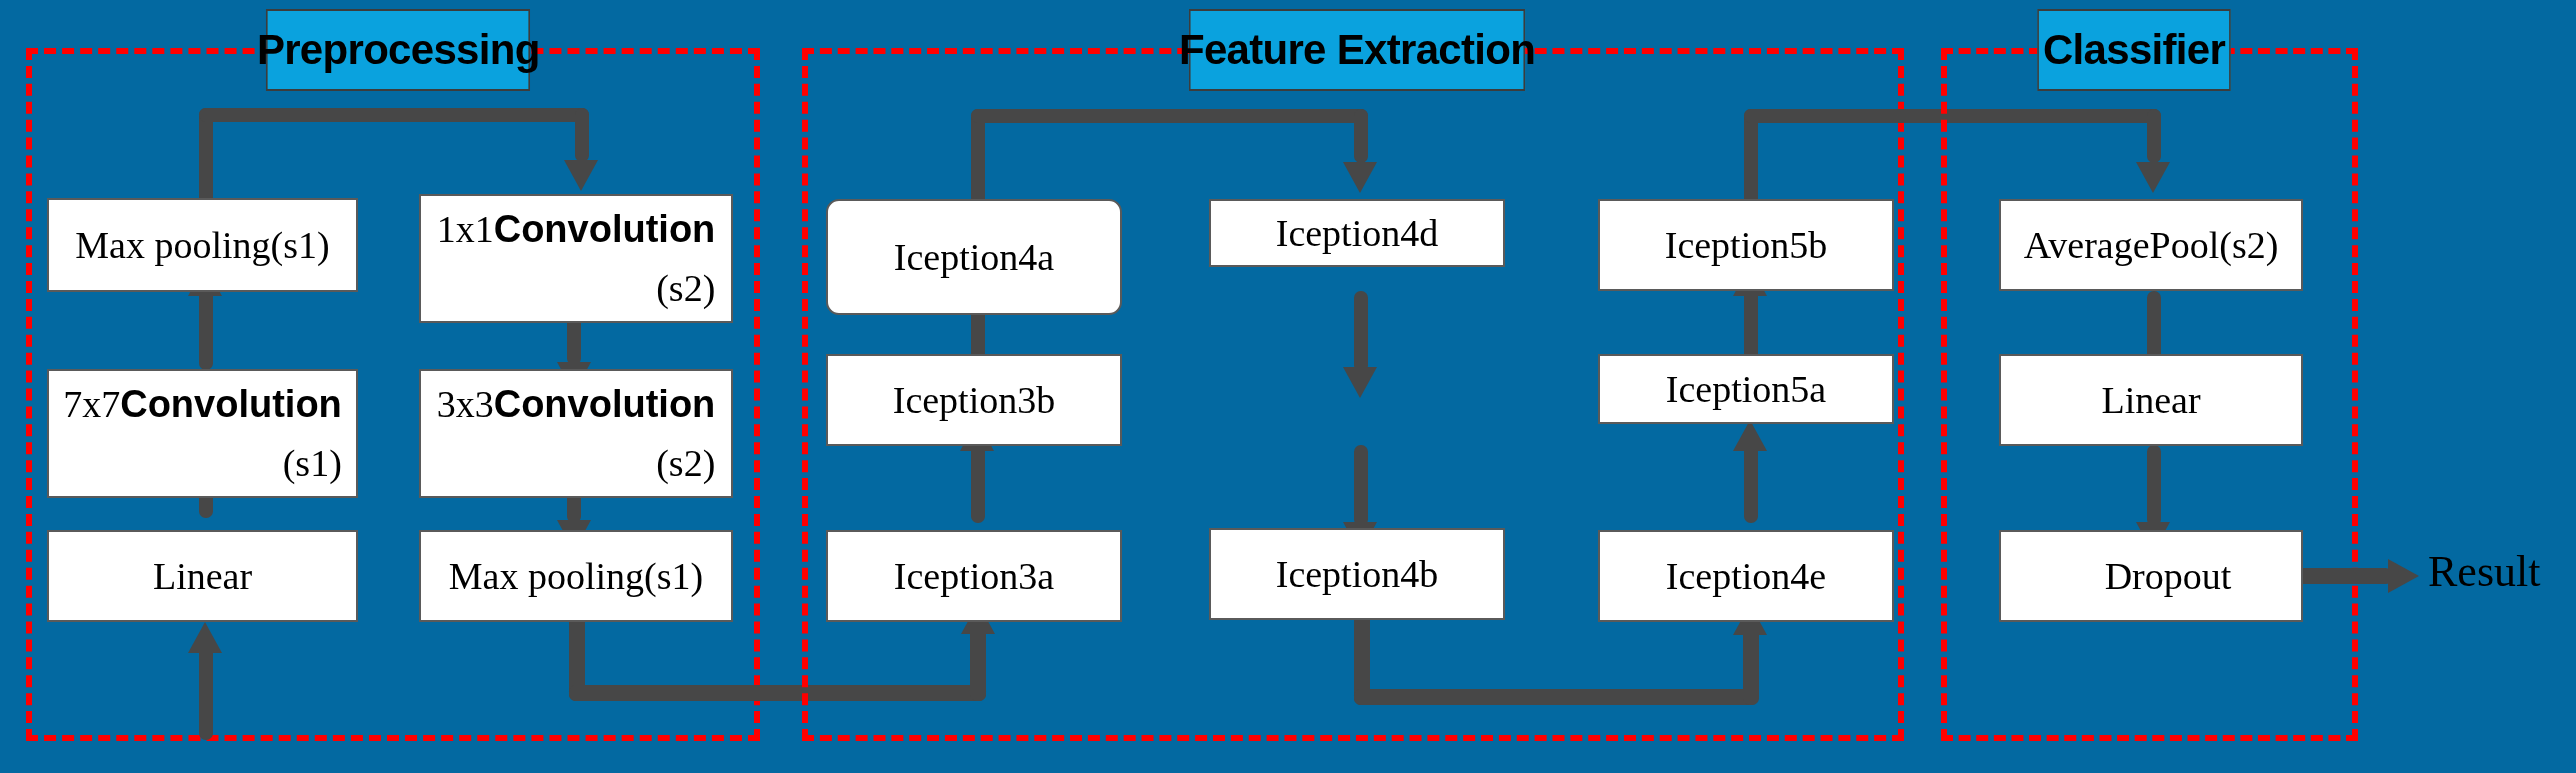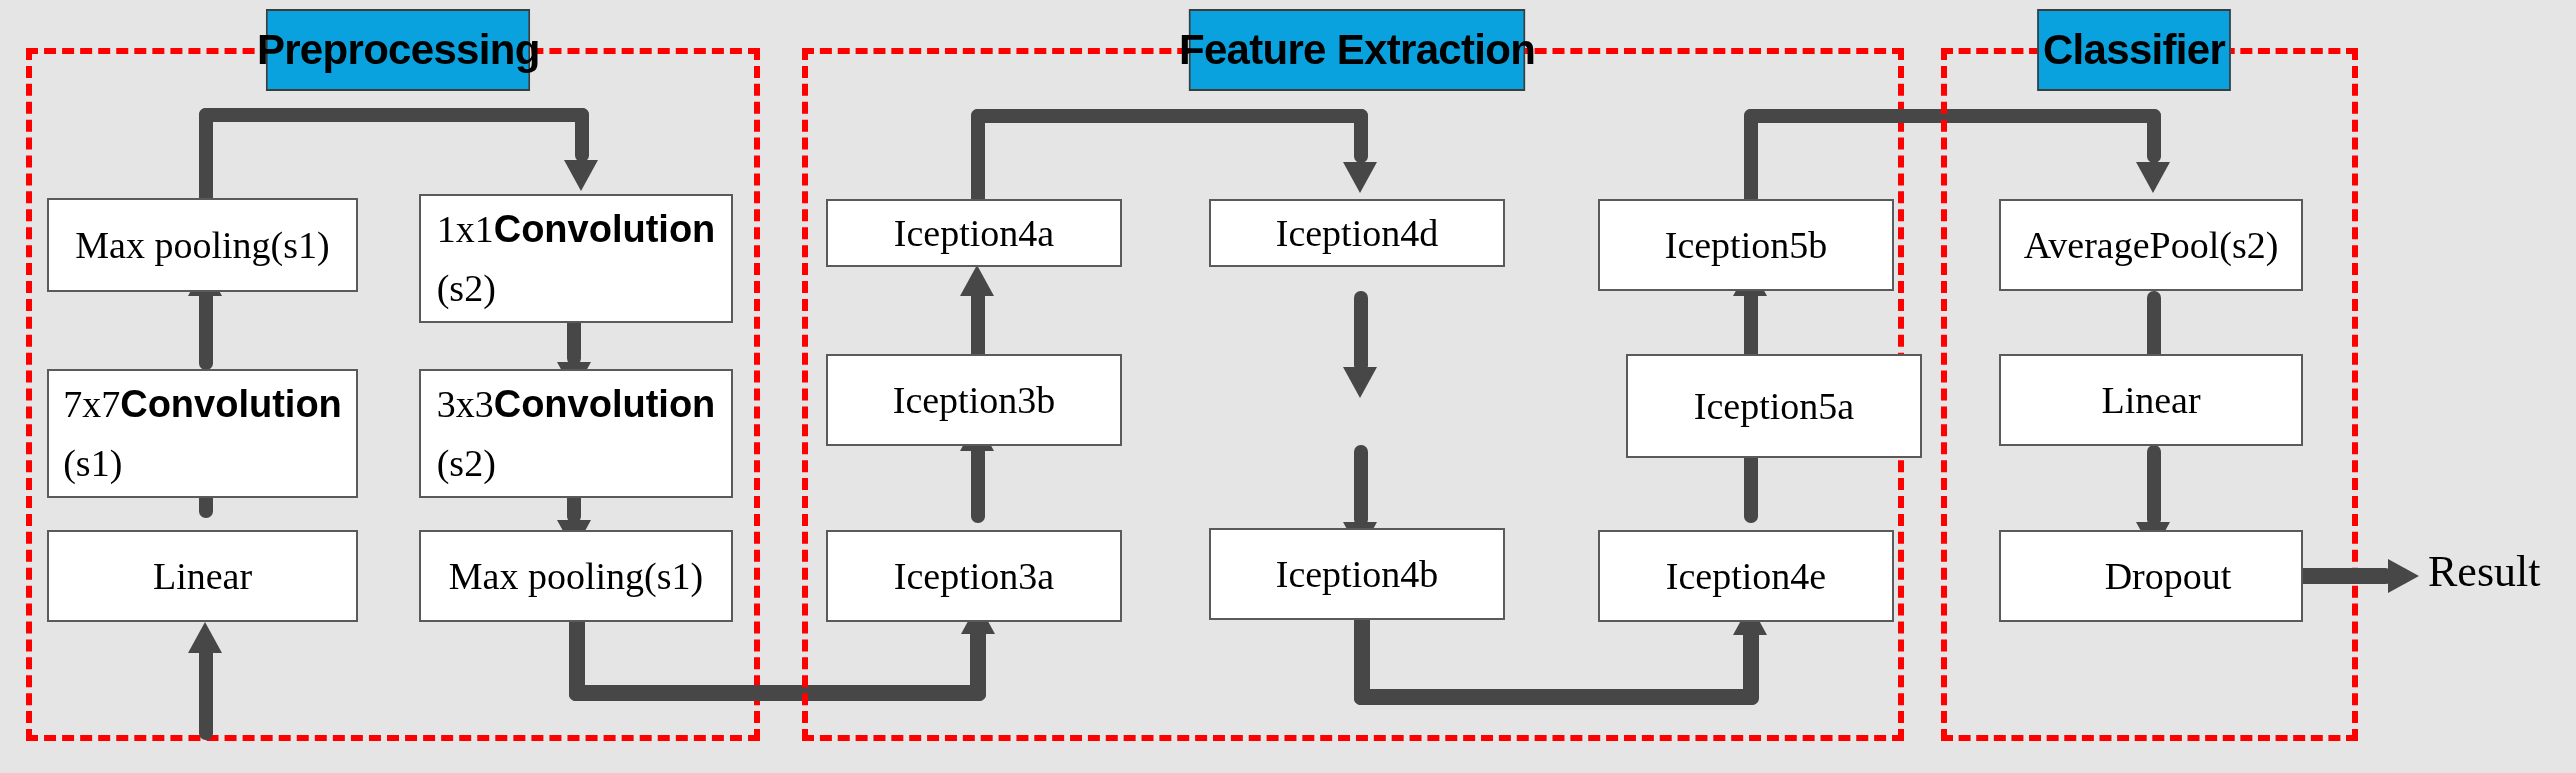--- a/index.html
+++ b/index.html
@@ -3,21 +3,21 @@
 <meta charset="utf-8">
 <style>
   html,body{margin:0;padding:0;background:#ffffff;}
   body{
     font-family:"Liberation Serif", "DejaVu Serif", serif;
   }
   #stage{
     position:relative;
     width:2576px;
     height:773px;
-    background:#e5e5e5;
+    background:#0369a1;
     overflow:hidden;
   }
   
   .group-frame{
     position:absolute;
     border:6px dashed #FF0000;
     box-sizing:border-box;
     background:transparent;
   }
   
@@ -43,21 +43,21 @@
   }
   
   .node{
     position:absolute;
     border:2px solid #5a5a5a;
     background:#ffffff;
     box-sizing:border-box;
     display:flex;
     align-items:center;
     justify-content:center;
-    text-align:left;
+    text-align:right;
     color:#000000;
     line-height:1.55;
     padding:0 4px;
   }
   .node .lbl{display:block;white-space:pre-line;}
   .node.serif  .lbl{font-family:"Liberation Serif","DejaVu Serif",serif;}
   .node.mixed  .lbl{font-family:"Liberation Serif","DejaVu Serif",serif;}
   .node.mixed  .lbl b{font-family:"Liberation Sans","DejaVu Sans",sans-serif;font-weight:700;}
 
   
@@ -183,41 +183,41 @@
 
   <div class="seg" style="left:1744px; top:444px; width:14px; height:79px; border-radius:6.7px;"></div>
   <div class="arrow-up" style="left:1733px; top:420px;"></div>
 
   <div class="seg" style="left:1744px; top:289px; width:14px; height:81px; border-radius:6.7px;"></div>
   <div class="arrow-up" style="left:1733px; top:265px;"></div>
 
   <div class="seg" style="left:1744px; top:109px; width:14px; height:105px; border-radius:6.7px;"></div>
   <div class="seg" style="left:1744px; top:109px; width:417px; height:14px; border-radius:6.7px;"></div>
 
-  <div class="node serif" style="left:826px; top:199px; width:296px; height:68px; font-size:38px;">
+  <div class="node serif" style="left:826px; top:199px; width:296px; height:116px; font-size:38px;border-radius:13px;">
     <span class="lbl">Iception4a</span>
   </div>
   <div class="node serif" style="left:826px; top:354px; width:296px; height:92px; font-size:38px;">
     <span class="lbl">Iception3b</span>
   </div>
   <div class="node serif" style="left:826px; top:530px; width:296px; height:92px; font-size:38px;">
     <span class="lbl">Iception3a</span>
   </div>
 
   <div class="node serif" style="left:1209px; top:199px; width:296px; height:68px; font-size:38px;">
     <span class="lbl">Iception4d</span>
   </div>
   <div class="node serif" style="left:1209px; top:528px; width:296px; height:92px; font-size:38px;">
     <span class="lbl">Iception4b</span>
   </div>
 
   <div class="node serif" style="left:1598px; top:199px; width:296px; height:92px; font-size:38px;">
     <span class="lbl">Iception5b</span>
   </div>
-  <div class="node serif" style="left:1598px; top:354px; width:296px; height:104px; font-size:38px;margin-left:28px;">
+  <div class="node serif" style="left:1598px; top:354px; width:296px; height:70px; font-size:38px;">
     <span class="lbl">Iception5a</span>
   </div>
   <div class="node serif" style="left:1598px; top:530px; width:296px; height:92px; font-size:38px;">
     <span class="lbl">Iception4e</span>
   </div>
 
   <div class="group-frame" style="left:1941px; top:48px; width:417px; height:693px;"></div>
 
   <div class="group-title" style="left:2016px; top:9.4px; width:236px; height:82px; font-size:42px;">
     <span>Classifier</span>

